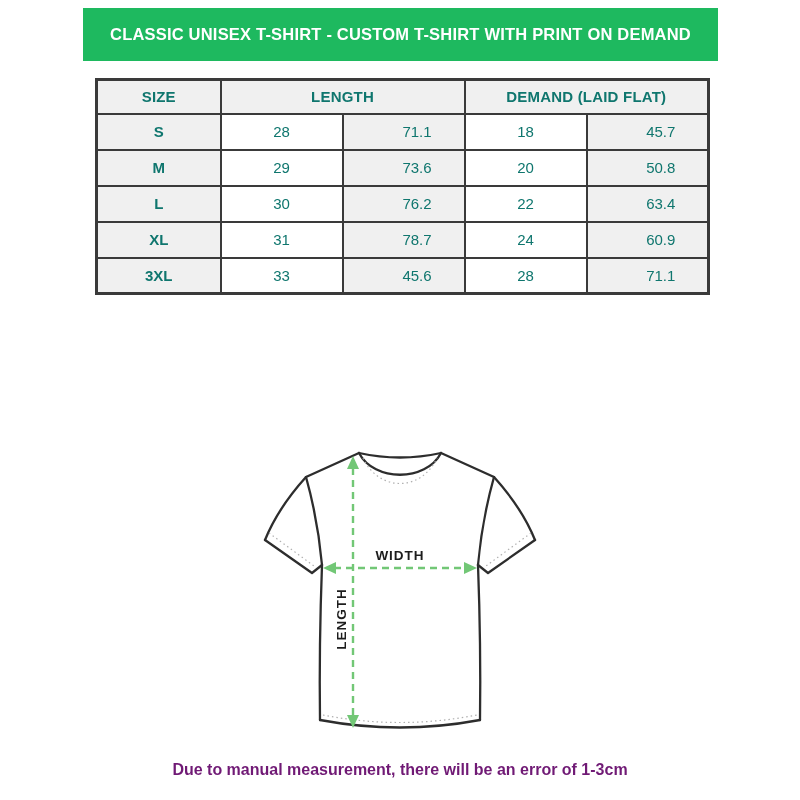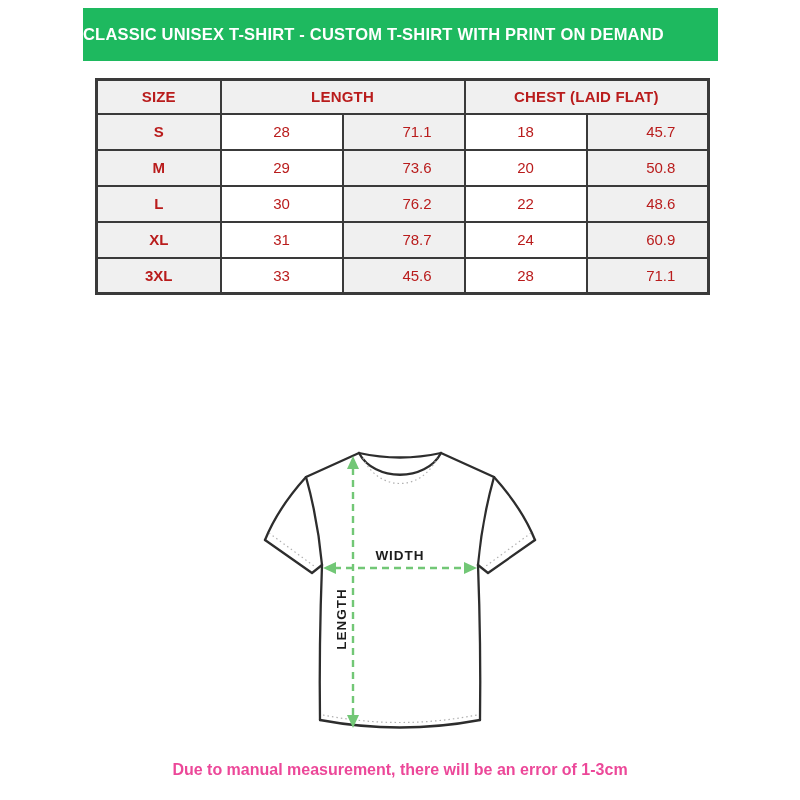--- a/index.html
+++ b/index.html
@@ -2,50 +2,50 @@
 <html><head>
 <meta charset="utf-8">
 <style>
   html,body{margin:0;padding:0;}
   body{
     width:800px;height:800px;position:relative;background:#ffffff;
     font-family:"Liberation Sans",sans-serif;overflow:hidden;
   }
   .banner{
     position:absolute;left:83px;top:8px;width:635px;height:53px;
-    background:#1eb95f;display:flex;align-items:center;justify-content:flex-start;
+    background:#1eb95f;display:flex;align-items:center;justify-content:center;
   }
   .banner-title{
     color:#ffffff;font-weight:bold;font-size:16.5px;letter-spacing:.2px;white-space:nowrap;
   }
   table.size-table{
     position:absolute;left:95px;top:78px;width:612px;
     border-collapse:collapse;table-layout:fixed;
     border:3px solid #3a3a3a;
   }
   .size-table th,.size-table td{
     border:2px solid #3a3a3a;text-align:center;vertical-align:middle;padding:0;
-    color:#b91c1c;
+    color:#0f766e;
   }
   .size-table thead tr{height:34px;}
   .size-table tbody tr{height:36px;}
   .size-table th{font-size:15px;font-weight:bold;background:#f0f0f0;letter-spacing:.2px;}
   .size-table td{font-size:15px;font-weight:400;background:#ffffff;}
   .size-table td.shade{background:#f0f0f0;padding-left:27px;}
   .size-table td.sizecol{font-weight:bold;background:#f0f0f0;}
   .diagram{position:absolute;left:240px;top:440px;width:320px;height:310px;}
   .shirt-line{fill:none;stroke:#2d2d2d;stroke-width:2.3;stroke-linecap:round;stroke-linejoin:round;}
   .stitch{fill:none;stroke:#b0b0b0;stroke-width:1.2;stroke-dasharray:1.5,3;}
   .meas-line{fill:none;stroke:#72c776;stroke-width:2.4;stroke-dasharray:7,5;}
   .meas-head{fill:#72c776;stroke:none;}
   .meas-label{font-family:"Liberation Sans",sans-serif;font-size:13.5px;font-weight:bold;
     fill:#1d1d1d;letter-spacing:1px;}
   .footnote{
     position:absolute;left:0;top:761px;width:800px;text-align:center;
-    font-weight:bold;font-size:16px;color:#ec4899;
+    font-weight:bold;font-size:16px;color:#701a75;
   }
 </style>
 </head>
 <body>
 
 <div class="banner">
   <span class="banner-title">CLASSIC UNISEX T-SHIRT - CUSTOM T-SHIRT WITH PRINT ON DEMAND</span>
 </div>
 
 <table class="size-table">
@@ -53,21 +53,21 @@
     <col style="width:124px">
       <col style="width:122px">
       <col style="width:122px">
     <col style="width:122px">
       <col style="width:122px">
   </colgroup>
   <thead>
     <tr>
       <th>SIZE</th>
       <th colspan="2">LENGTH</th>
-      <th colspan="2">CHEST (LAID FLAT)</th>
+      <th colspan="2">DEMAND (LAID FLAT)</th>
     </tr>
   </thead>
   <tbody>
     <tr>
       <td class="sizecol">S</td>
       <td>28</td>
       <td class="shade">71.1</td>
       <td>18</td>
       <td class="shade">45.7</td>
     </tr>
@@ -76,21 +76,21 @@
       <td>29</td>
       <td class="shade">73.6</td>
       <td>20</td>
       <td class="shade">50.8</td>
     </tr>
     <tr>
       <td class="sizecol">L</td>
       <td>30</td>
       <td class="shade">76.2</td>
       <td>22</td>
-      <td class="shade">48.6</td>
+      <td class="shade">63.4</td>
     </tr>
     <tr>
       <td class="sizecol">XL</td>
       <td>31</td>
       <td class="shade">78.7</td>
       <td>24</td>
       <td class="shade">60.9</td>
     </tr>
     <tr>
       <td class="sizecol">3XL</td>

